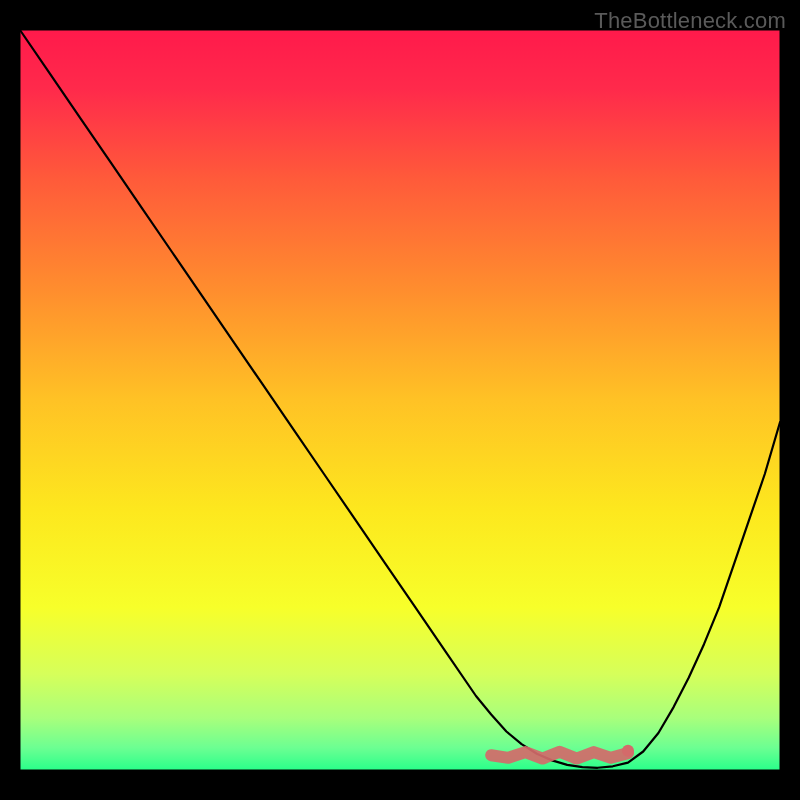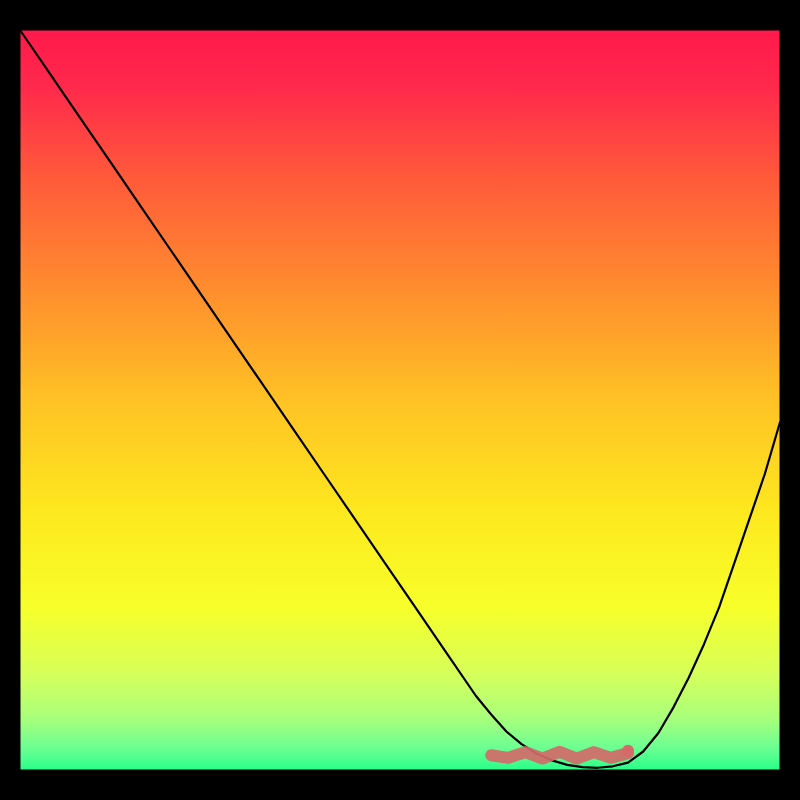--- a/index.html
+++ b/index.html
@@ -27,20 +27,21 @@
     z-index: 10;
   }
   svg {
     display: block;
   }
 </style>
 </head>
 <body>
 
 <div class="container">
+  <div class="watermark">TheBottleneck.com</div>
   <svg id="chart-svg" width="800" height="800" viewBox="0 0 800 800">
       <defs>
         <linearGradient id="bg-grad" x1="0" y1="0" x2="0" y2="1">
           <stop offset="0%" stop-color="#ff1a4b"></stop>
           <stop offset="8%" stop-color="#ff2a4b"></stop>
           <stop offset="20%" stop-color="#ff5a3a"></stop>
           <stop offset="35%" stop-color="#ff8d2e"></stop>
           <stop offset="50%" stop-color="#ffc225"></stop>
           <stop offset="65%" stop-color="#fde81e"></stop>
           <stop offset="78%" stop-color="#f7ff2a"></stop>

